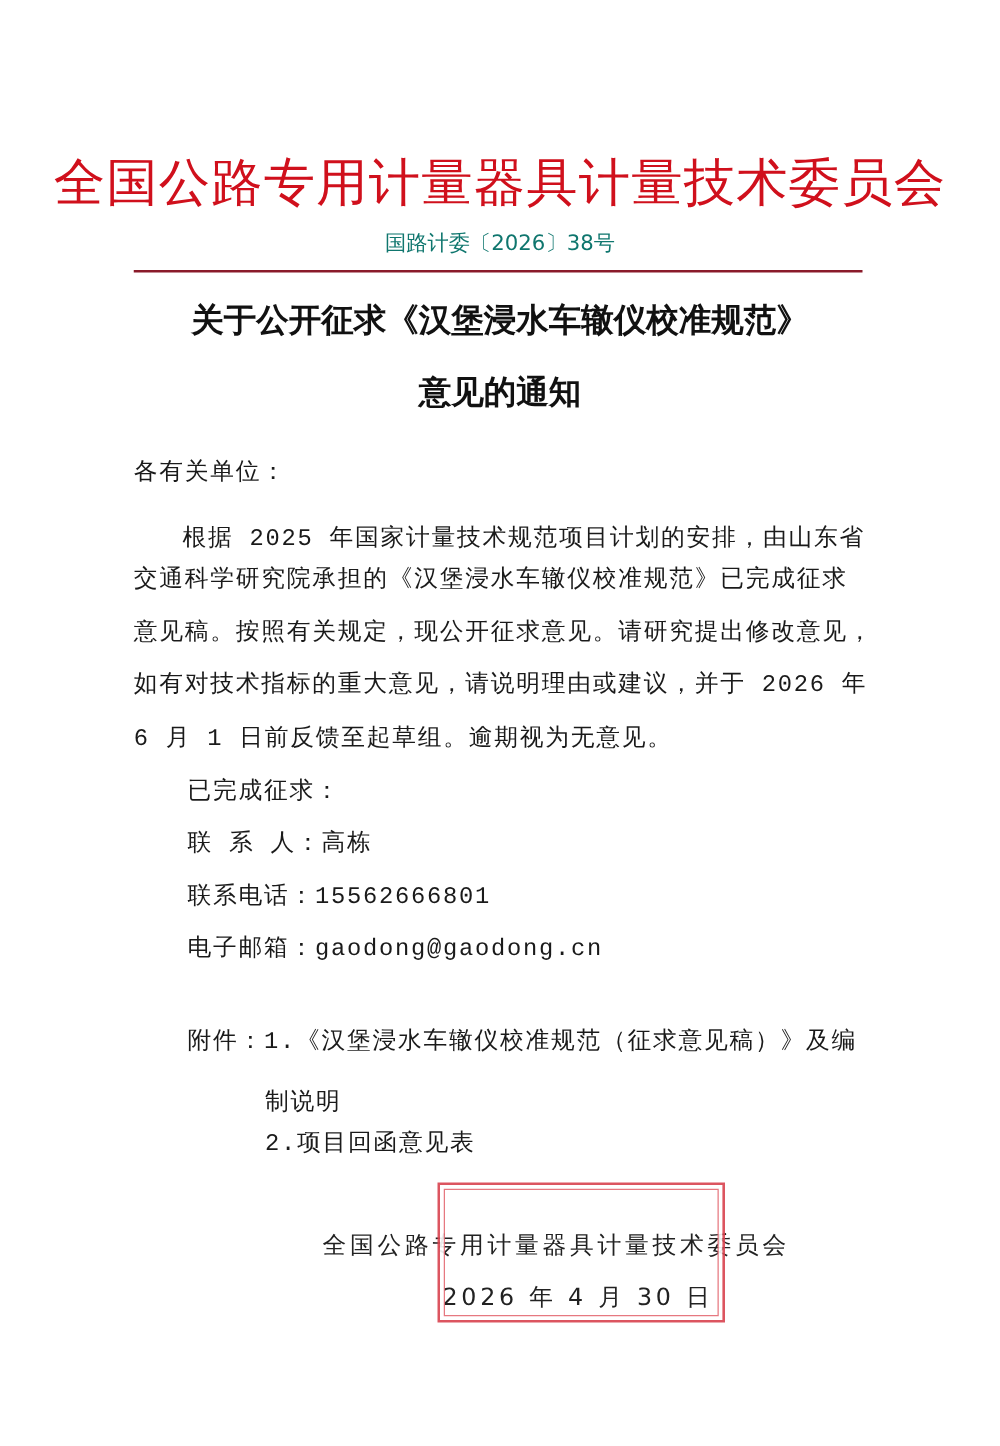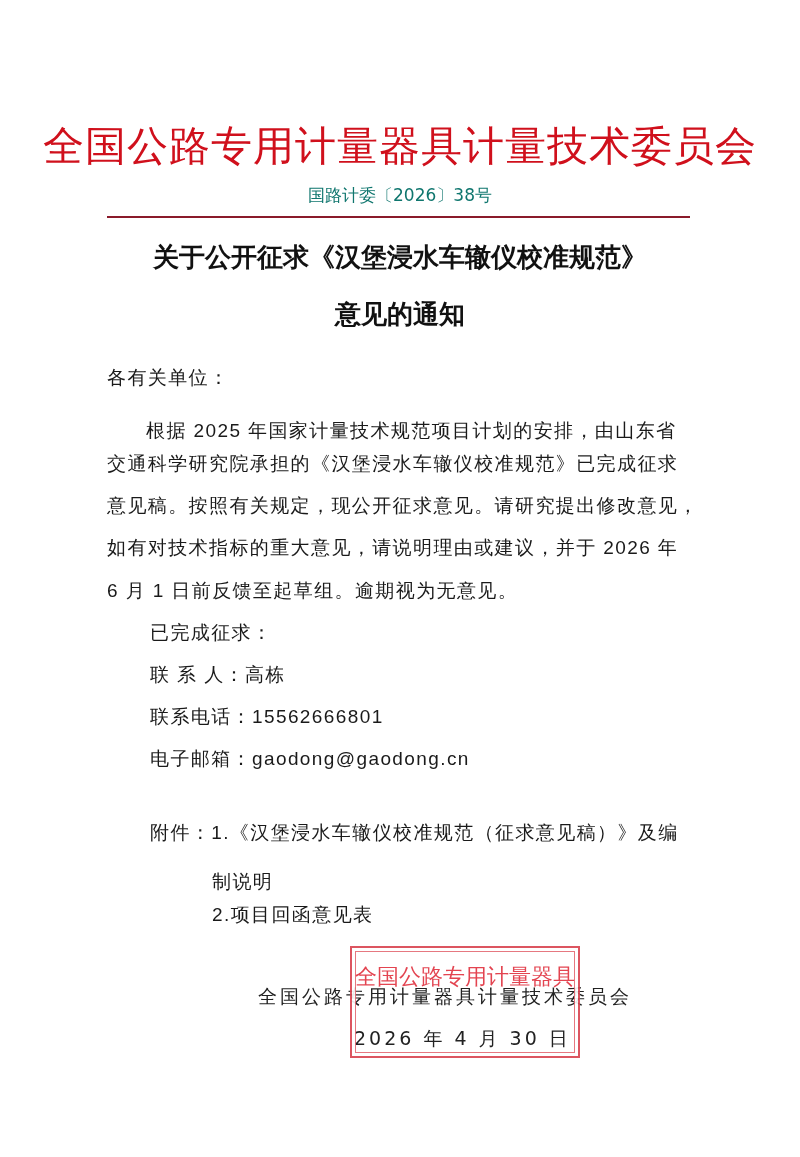--- a/index.html
+++ b/index.html
@@ -21,21 +21,21 @@
   .rule {
     left: 107px; top: 216px; width: 583px; height: 2px; background: #8a1a2a;
   }
   .notice-title {
     left: 0; width: 800px; text-align: center;
     font-size: 26px; line-height: 36px; font-weight: bold; color: #111;
     font-family: "DejaVu Serif", serif;
   }
   .body-line {
     font-size: 19px; line-height: 28px; color: #1a1a1a;
-    font-family: Liberation Sans, sans-serif; letter-spacing: 1.4px;
+    font-family: Liberation Mono, monospace; letter-spacing: 1.4px;
   }
   .stamp {
     left: 350px; top: 946px; width: 226px; height: 108px;
     border: 2px solid #d9434f; box-shadow: inset 0 0 0 3px #fff, inset 0 0 0 4px #e46a73;
     opacity: 0.9;
   }
   .stamp-line {
     position: absolute; left: 0; width: 100%; text-align: center;
     color: #e0303e; font-family: "DejaVu Sans", sans-serif; white-space: nowrap;
   }
@@ -77,14 +77,13 @@
 <div class="abs body-line" style="left:150px; top:819px;">
   <span>附件：</span><span>1.《汉堡浸水车辙仪校准规范（征求意见稿）》及编</span>
 </div>
 <div class="abs body-line" style="left:212px; top:868px;">制说明</div>
 <div class="abs body-line" style="left:212px; top:901px;">2.项目回函意见表</div>
 
 <div class="abs sig-line" style="left:258px; top:982px;">全国公路专用计量器具计量技术委员会</div>
 <div class="abs sig-line" style="left:354px; top:1024px;">2026 年 4 月 30 日</div>
 
 <div class="abs stamp">
-  <div class="stamp-line" style="top:14px; font-size:22px;">全国公路专用计量器具</div>
 </div>
 
 </body></html>

